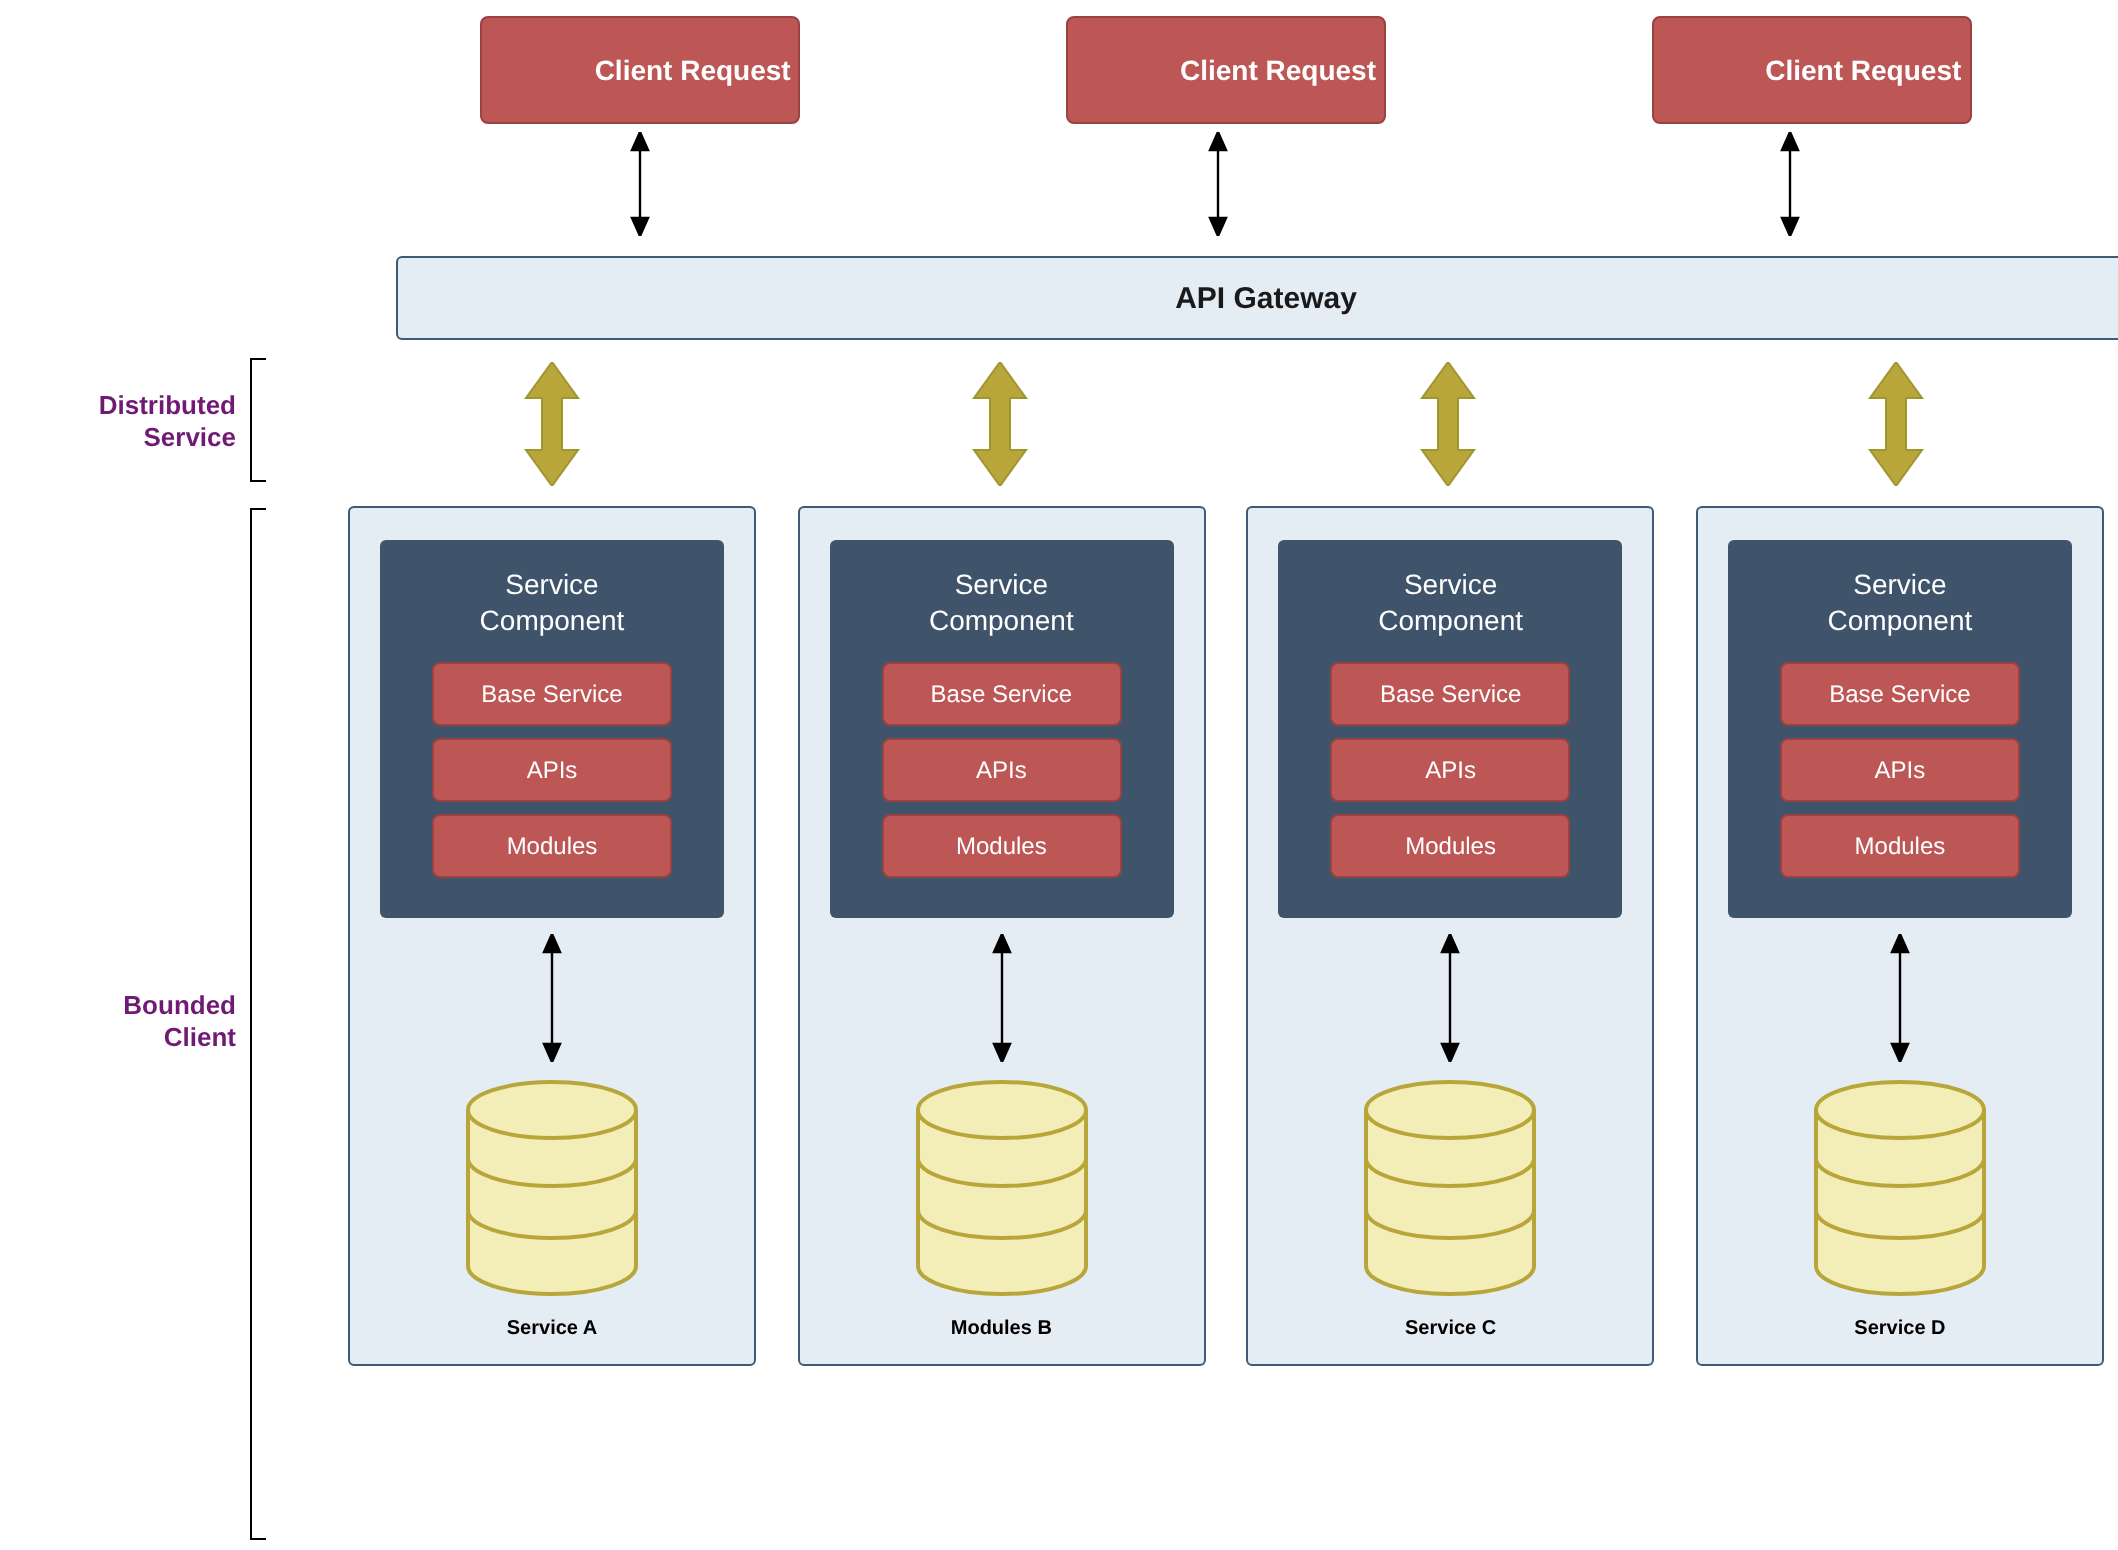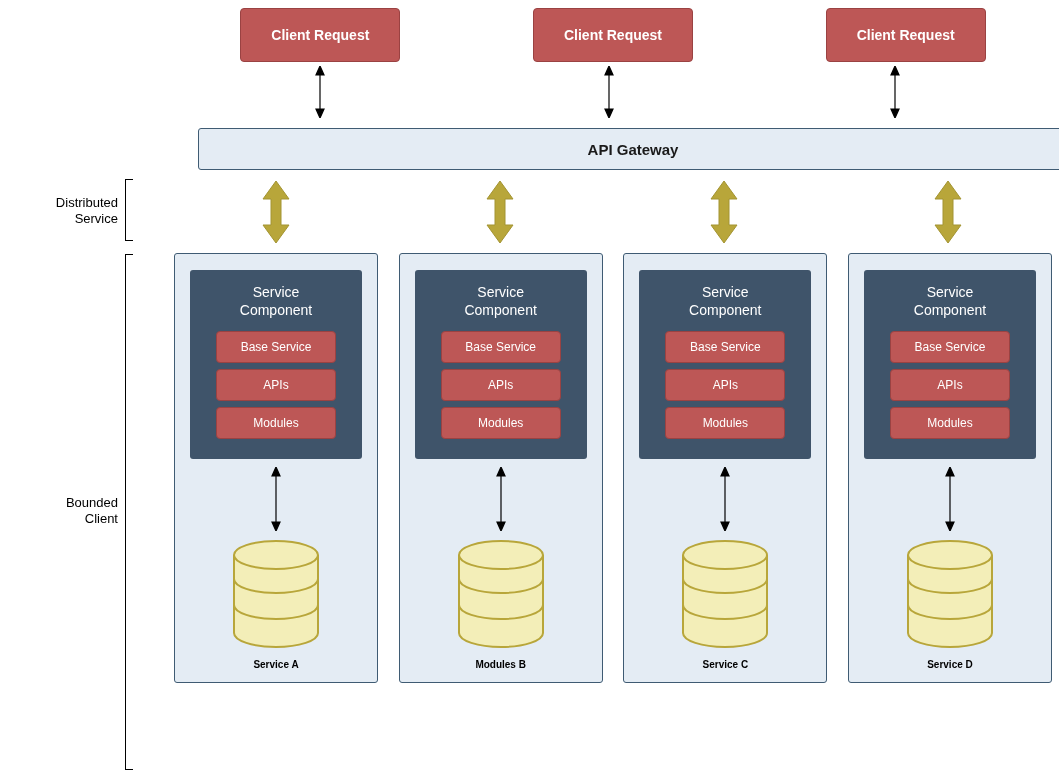--- a/index.html
+++ b/index.html
@@ -18,21 +18,21 @@
       display: flex;
       justify-content: space-around;
     }
     .client-box {
       background: #bd5756;
       border: 1px solid #9a4242;
       border-radius: 4px;
       color: #fff;
       font-size: 14px;
       font-weight: 600;
-      padding: 18px 30px;
+      padding: 18px 4px;
       text-align: right;
       width: 160px;
     }
     .api-gateway {
       position: absolute;
       top: 128px;
       left: 174px;
       width: 870px;
       height: 42px;
       background: #e4ecf4;
@@ -42,22 +42,22 @@
       align-items: center;
       justify-content: center;
       font-size: 15px;
       font-weight: 700;
       color: #1a1a1a;
       margin-left: 24px;
     }
     .bracket-label {
       position: absolute;
       font-size: 13px;
-      font-weight: 400;
-      color: #000000;
+      font-weight: 700;
+      color: #701a75;
       text-align: right;
       line-height: 1.2;
     }
     .bracket {
       position: absolute;
       border-left: 1px solid #000;
       border-top: 1px solid #000;
       border-bottom: 1px solid #000;
       width: 8px;
     }

